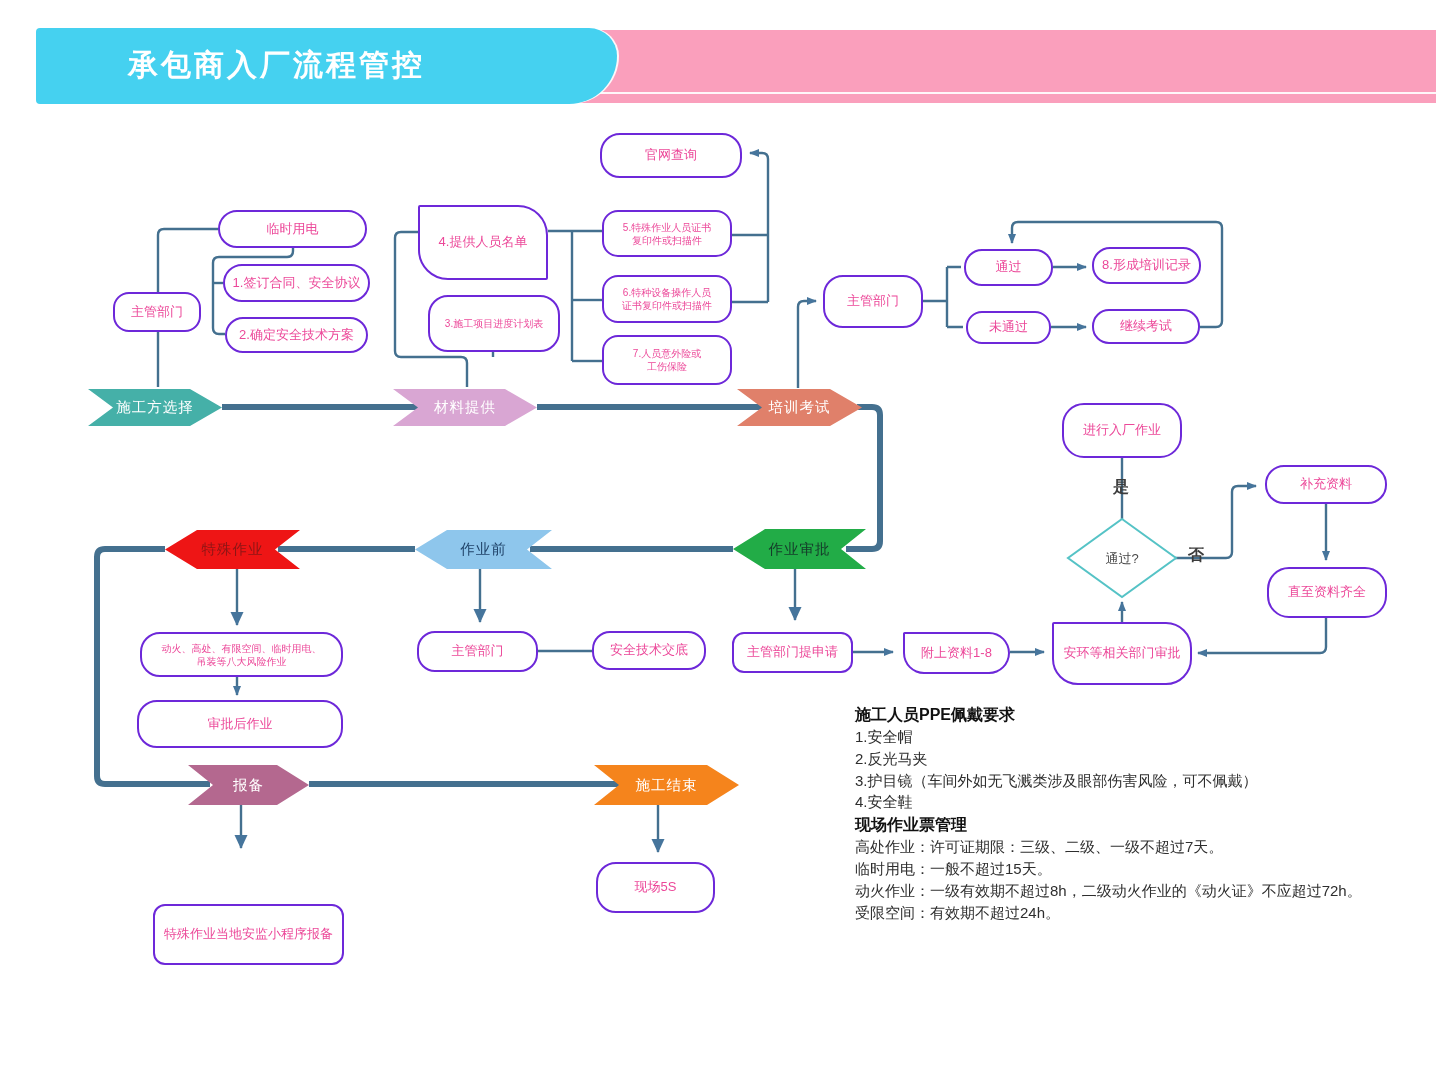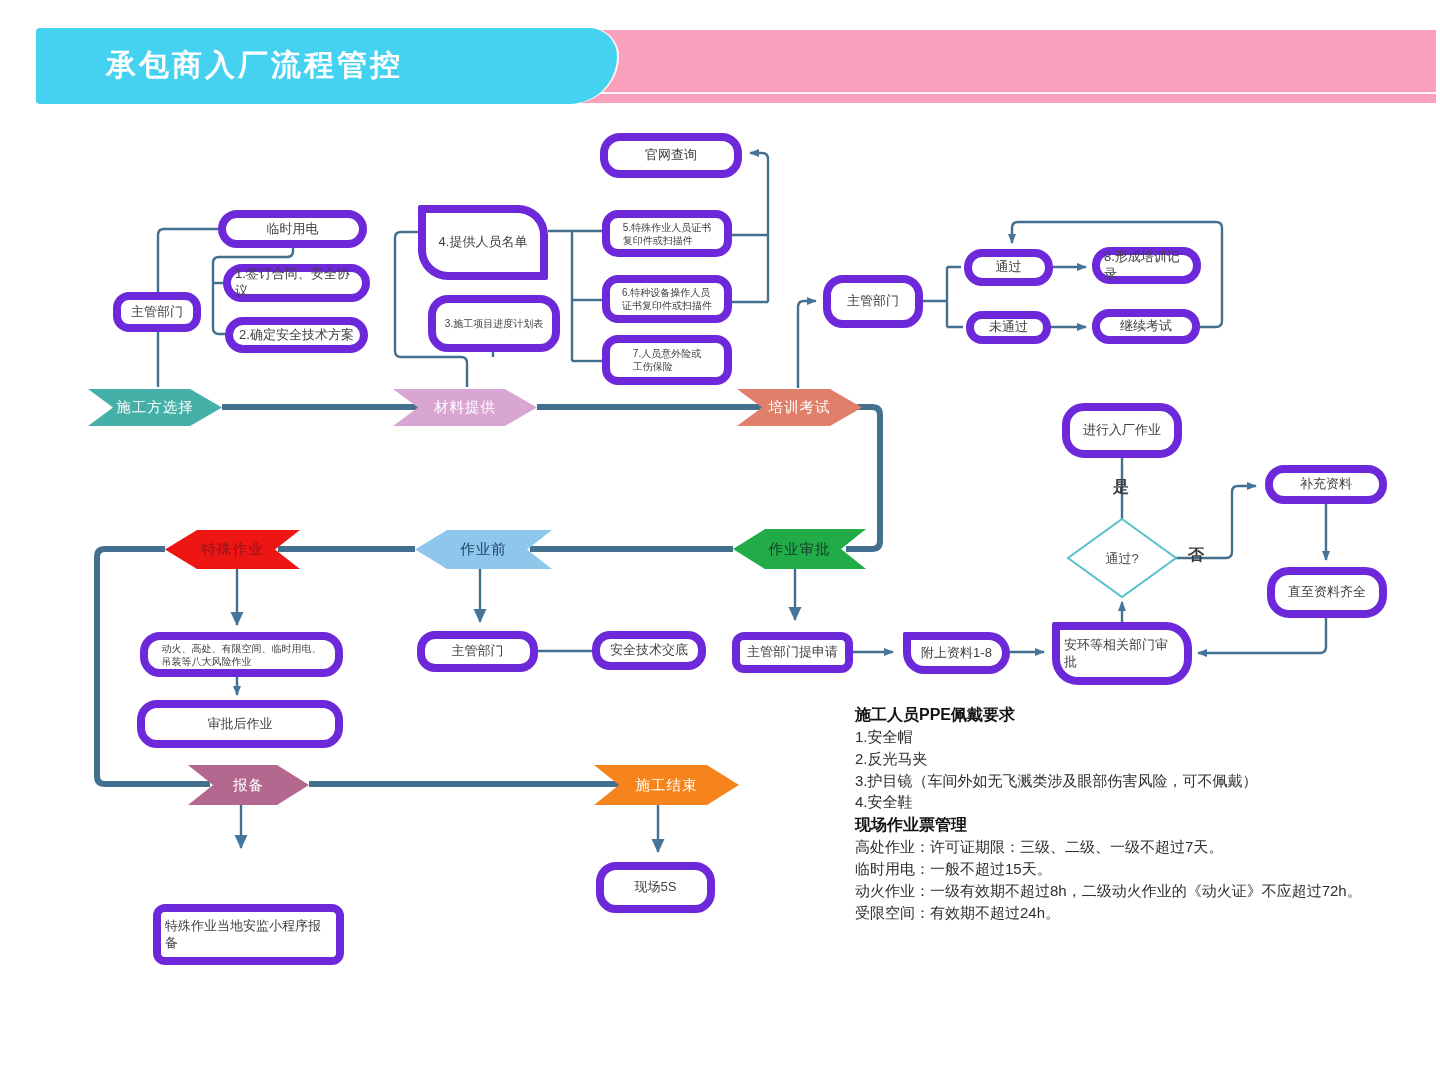--- a/index.html
+++ b/index.html
@@ -3,25 +3,25 @@
 <meta charset="utf-8">
 <style>
   html,body{margin:0;padding:0;background:#fff;}
   #canvas{position:relative;width:1440px;height:1080px;background:#fff;overflow:hidden;
           font-family:"Liberation Sans","DejaVu Sans",sans-serif;}
   
   .banner-pink{position:absolute;left:500px;top:30px;width:936px;height:73px;background:#fa9fbc;}
   .banner-line{position:absolute;left:0;bottom:9px;width:100%;height:2px;background:rgba(255,255,255,.9);}
   .banner-cyan{position:absolute;left:36px;top:28px;width:581px;height:76px;background:#45d1f0;
                border-radius:6px 42px 72px 6px;box-shadow:2px 0 0 rgba(255,255,255,.9);}
-  .title{position:absolute;left:106px;top:28px;height:76px;line-height:74px;color:#fff;
+  .title{position:absolute;left:128px;top:28px;height:76px;line-height:74px;color:#fff;
          font-size:30px;font-weight:bold;letter-spacing:3px;}
   
-  .node{position:absolute;background:#fff;border:8px solid #6d28d9;color:#404040;
-        display:flex;align-items:center;justify-content:center;
+  .node{position:absolute;background:#fff;border:2px solid #6d28d9;color:#ec4899;
+        display:flex;align-items:center;justify-content:center;text-align:center;
         font-size:13px;line-height:1.3;white-space:pre-line;box-sizing:border-box;padding:2px 4px;}
   .sm{font-size:10px;}
   .leaf{border-radius:2px 26px 26px 26px;}
   
   .chev{position:absolute;display:flex;align-items:center;justify-content:center;
         font-size:14.5px;font-weight:normal;letter-spacing:1px;}
   .chev.right{clip-path:polygon(0% 0%,calc(100% - 32px) 0%,100% 50%,calc(100% - 32px) 100%,0% 100%,25px 50%);}
   .chev.left{clip-path:polygon(32px 0%,100% 0%,calc(100% - 25px) 50%,100% 100%,32px 100%,0% 50%);}
   
   .branch-label{position:absolute;font-size:16px;font-weight:600;color:#3c3c3c;}

